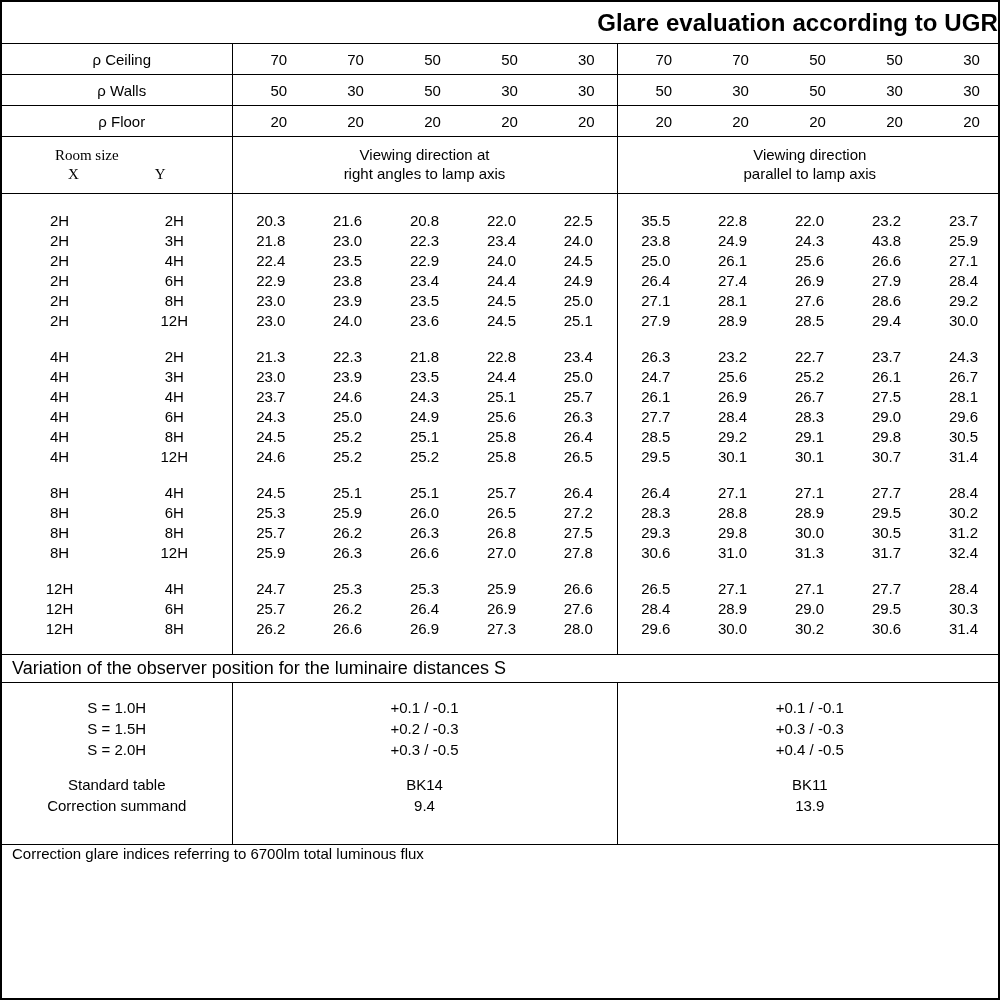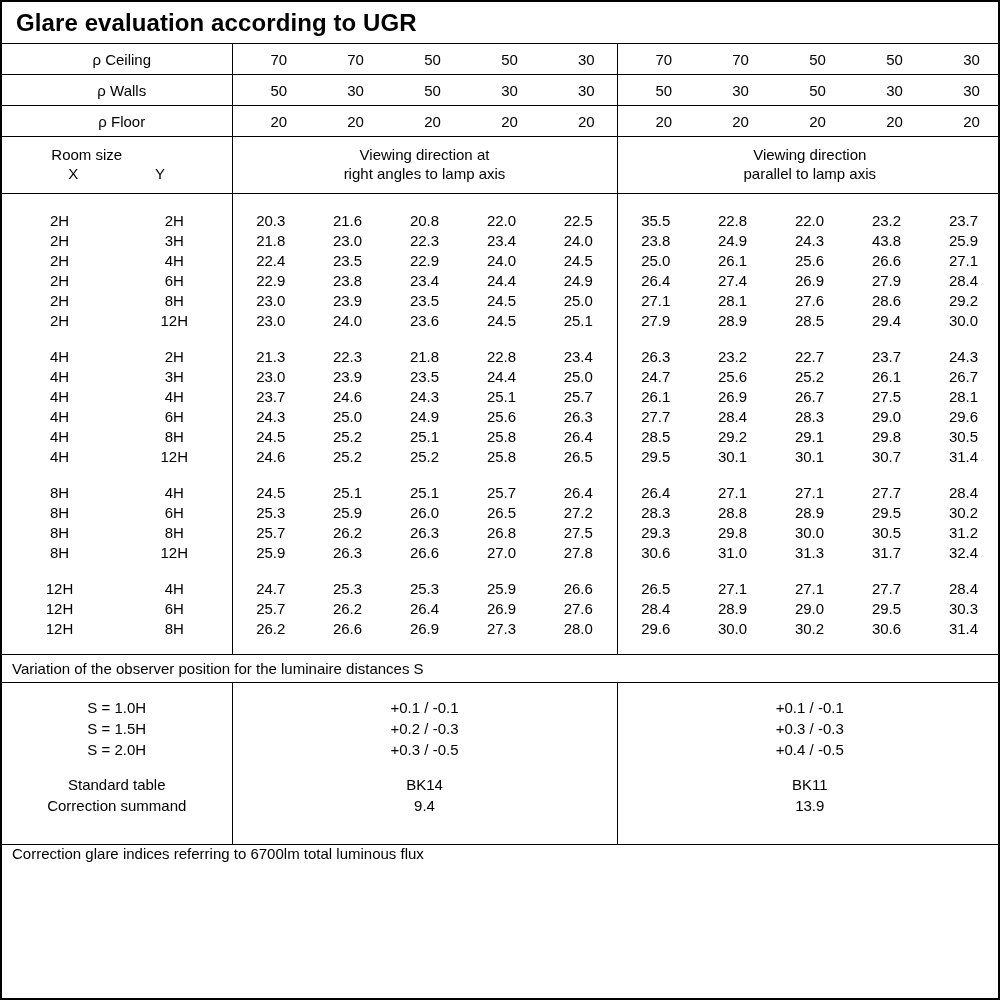--- a/index.html
+++ b/index.html
@@ -23,20 +23,21 @@
     overflow: hidden;
   }
   
   .title-row {
     height: 42px;
     display: flex;
     align-items: center;
     border-bottom: 1.5px solid #000;
     padding-left: 14px;
     box-sizing: border-box;
+    justify-content: flex-end;
   }
   .title-row .title {
     font-size: 24px;
     font-weight: bold;
     letter-spacing: 0.1px;
   }
   
   table.grid {
     border-collapse: collapse;
     width: 100%;
@@ -61,20 +62,21 @@
 
   
   .viewband td {
     height: 56px;
     border-bottom: 1.2px solid #000;
     line-height: 1.25;
     font-size: 15px;
   }
   .roomsize-cell {
     position: relative;
+    font-family: Liberation Serif, serif;
   }
   .roomsize-cell .rs-title {
     display: block;
     text-align: center;
     padding-right: 60px;
   }
   .rs-xy {
     display: flex;
     justify-content: space-around;
     padding: 0 28px;
@@ -93,21 +95,21 @@
 
   .sect-border td { border-bottom: 1.2px solid #000; }
 
   
   .note-row {
     height: 28px;
     display: flex;
     align-items: center;
     border-bottom: 1.2px solid #000;
     padding-left: 10px;
-    font-size: 15px;
+    font-size: 18px;
     box-sizing: border-box;
   }
   .var td {
     height: 21px;
     font-size: 15px;
   }
   .footer-note {
     height: 30px;
     display: flex;
     align-items: flex-start;

